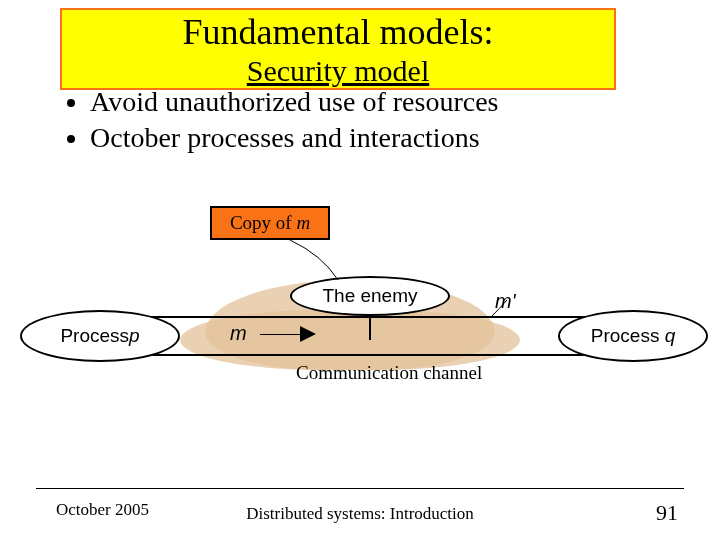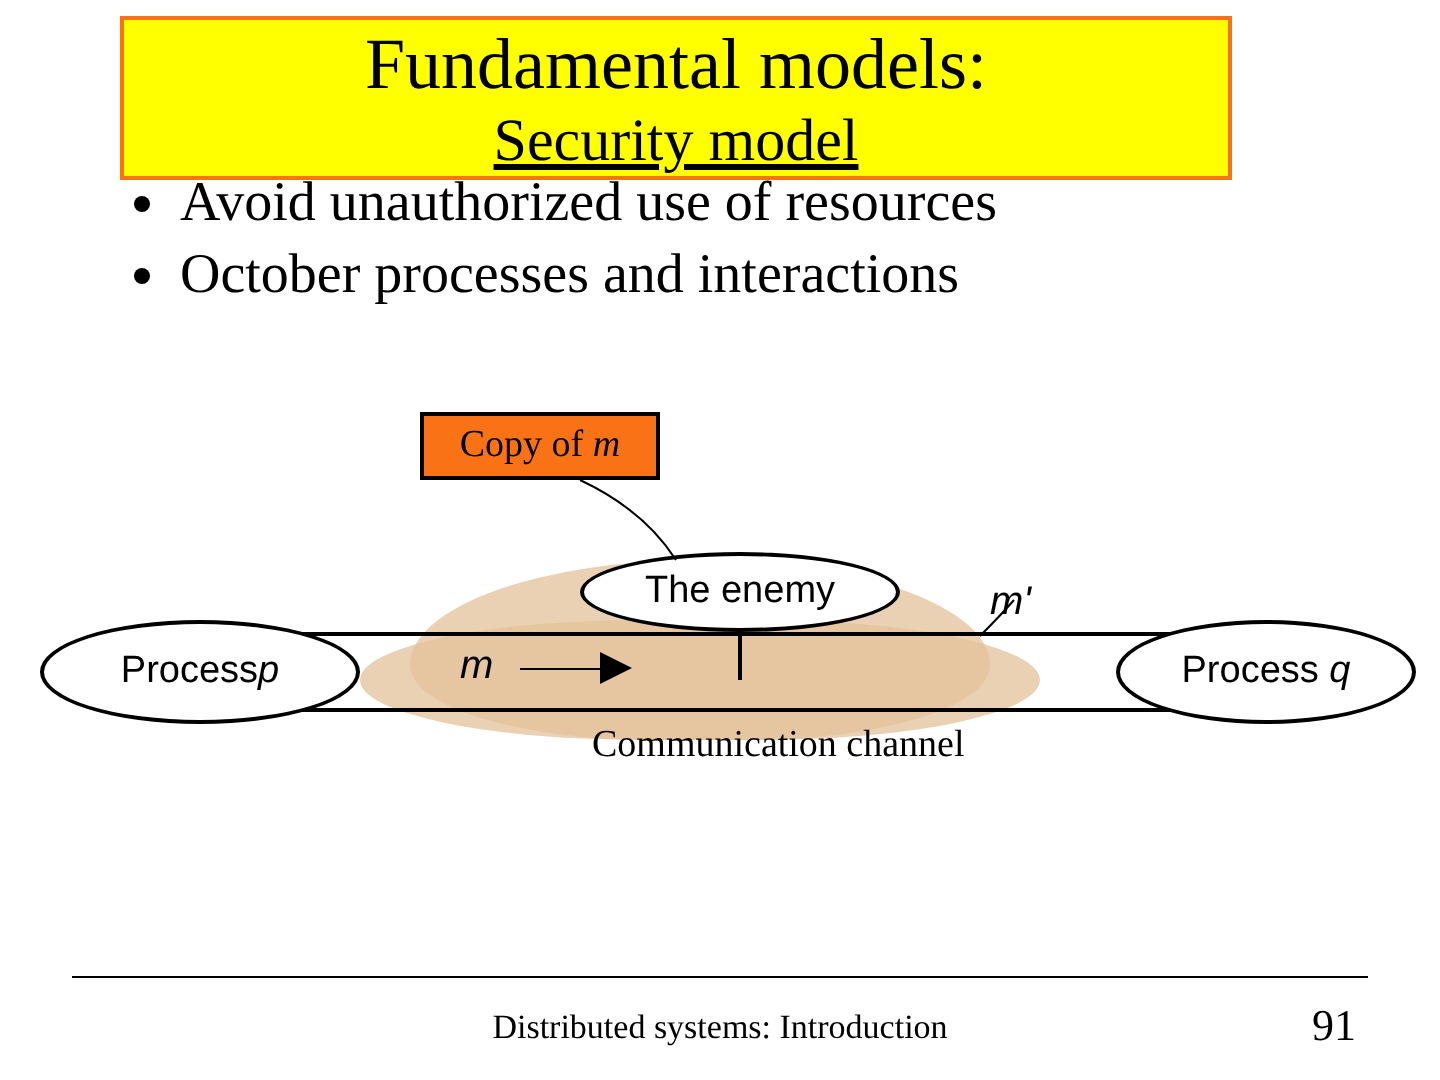--- a/index.html
+++ b/index.html
@@ -278,16 +278,17 @@
   <svg class="svg-layer" viewBox="0 0 720 540">
 
     <path d="M 290 240 Q 322 255 338 280" stroke="#000" stroke-width="1" fill="none"></path>
 
     <line x1="370" y1="316" x2="370" y2="340" stroke="#000" stroke-width="2"></line>
 
     <path d="M 490 318 Q 500 308 507 300" stroke="#000" stroke-width="1" fill="none"></path>
   </svg>
 
   <div class="footrule"></div>
+  <div class="foot-left">October 2005</div>
   <div class="foot-center">Distributed systems: Introduction</div>
   <div class="foot-right">91</div>
 
 </div>
 
 </body></html>

